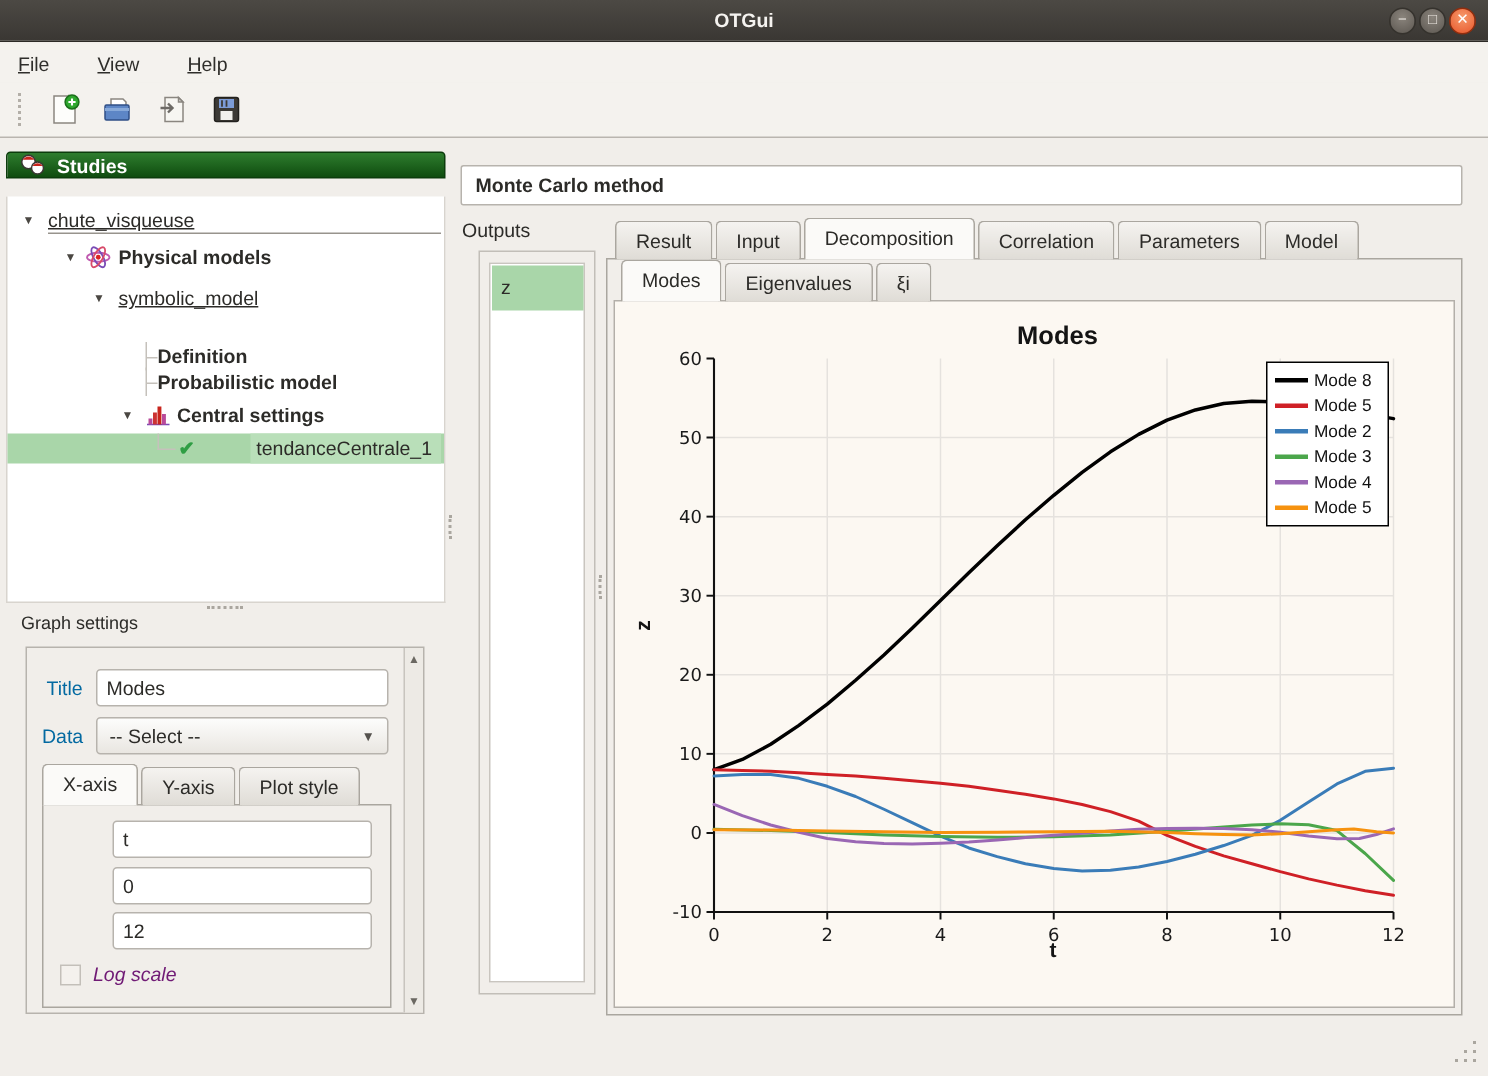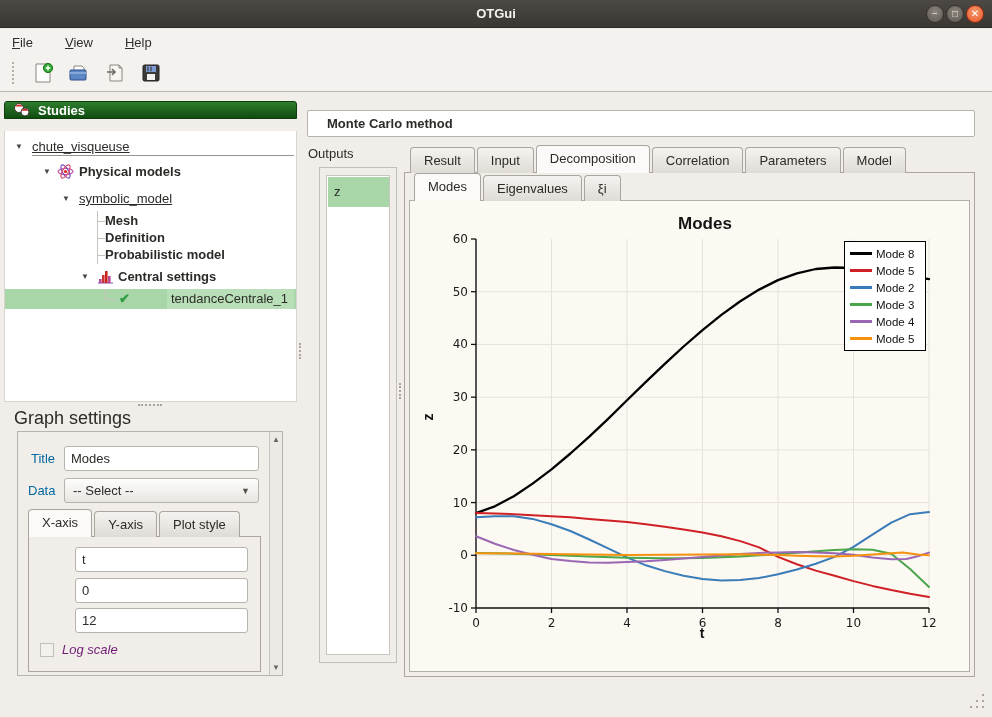--- a/index.html
+++ b/index.html
@@ -39,40 +39,40 @@
   .twig.mid{width:9px;height:100%;border-left:1px solid #c5c1bb;}
   .twig.mid::after{content:"";position:absolute;left:0;top:50%;width:7px;border-top:1px solid #c5c1bb;}
   .twig.elbow{width:12px;height:11px;border-left:1px solid #c5c1bb;border-bottom:1px solid #c5c1bb;}
   .ticon{position:absolute;top:1px;width:17px;height:17px;}
   .check{color:#2f9e44;font-size:13px;font-weight:bold;top:0;}
 
   .h-splitter{height:0;border-top:2px dotted #aaa69f;}
   .v-splitter{width:0;border-left:2px dotted #aaa69f;}
 
   
-  #gs-label{left:14px;top:408px;font-size:18px;text-align:right;}
+  #gs-label{left:14px;top:408px;font-size:12px;text-align:right;}
   #gs-box{left:17px;top:431px;width:266px;height:245px;border:1px solid #b7b3ad;background:#f1eeea;}
   #gs-scroll{left:269px;top:432px;width:13px;height:243px;background:#edeae5;border-left:1px solid #c8c4be;}
   #gs-scroll .sarrow{position:absolute;left:0;width:12px;text-align:center;font-size:8px;color:#6b6862;}
   .fld-label{position:absolute;color:#0369a1;}
   .tinput{position:absolute;background:#fff;border:1px solid #b7b3ad;border-radius:3px;padding:2px 6px;font-size:13px;font-family:"Liberation Sans",sans-serif;color:#2c2b28;}
   #gs-combo{left:64px;top:478px;width:195px;height:25px;border:1px solid #b7b3ad;border-radius:3px;
       background:linear-gradient(#fdfdfc,#e9e6e1);display:flex;align-items:center;padding:0 8px;}
   #gs-combo .carrow{position:absolute;right:8px;font-size:9px;color:#55524e;}
   .tabbar{position:absolute;display:flex;align-items:flex-end;}
   .tab{border:1px solid #aaa69f;border-bottom:none;border-radius:4px 4px 0 0;background:linear-gradient(#f5f3f0,#dfdcd6);
        padding:5px 13px 5px 13px;margin-right:2px;white-space:nowrap;position:relative;}
   .tab.active{background:#fbfaf8;padding-bottom:7px;z-index:3;}
   .pane{position:absolute;border:1px solid #aaa69f;background:#f1eeea;z-index:1;}
   #gs-check{left:40px;top:643px;width:14px;height:14px;border:1px solid #c3bfb9;background:#f4f1ed;}
   #gs-check-label{left:62px;top:642px;color:#701a75;font-style:italic;}
 
   
   #mc-box{left:307px;top:110px;width:668px;height:27px;background:#fff;border:1px solid #b7b3ad;border-radius:2px;
-      display:flex;align-items:center;padding-left:19px;font-weight:bold;}
+      display:flex;align-items:center;padding-left:9px;font-weight:bold;}
   #outputs-label{left:308px;top:146px;}
   #outputs-frame{left:319px;top:167px;width:78px;height:496px;border:1px solid #c2beb8;background:#f1eeea;}
   #outputs-list{left:326px;top:175px;width:64px;height:480px;background:#fff;border:1px solid #c9c5bf;}
   .out-item{position:absolute;left:1px;top:1px;width:61px;height:30px;background:#a9d6a9;line-height:30px;padding-left:6px;}
 
   #main-pane{left:404px;top:172px;width:571px;height:505px;}
   #modes-pane{left:409px;top:200px;width:561px;height:472px;background:#fcf8f2;border:1px solid #b3afa9;z-index:2;}
 
   #chart-title{left:130px;top:13px;width:330px;text-align:center;font-weight:bold;font-size:17px;color:#141414;}
   #chart-ylabel{left:3px;top:208px;width:30px;text-align:center;font-weight:bold;font-size:14px;transform:rotate(-90deg);color:#141414;}
@@ -156,24 +156,20 @@
           <ellipse cx="8.5" cy="8.5" rx="7.5" ry="3" fill="none" stroke="#c05ab0" stroke-width="1.2"></ellipse>
           <ellipse cx="8.5" cy="8.5" rx="7.5" ry="3" fill="none" stroke="#7a4bb5" stroke-width="1.2" transform="rotate(60 8.5 8.5)"></ellipse>
           <ellipse cx="8.5" cy="8.5" rx="7.5" ry="3" fill="none" stroke="#d84a6a" stroke-width="1.2" transform="rotate(120 8.5 8.5)"></ellipse>
           <circle cx="8.5" cy="8.5" r="1.6" fill="#d22"></circle>
         </svg></span>
       <span class="lbl bold" style="left: 74px;">Physical models</span>
     </div>
     <div class="trow" style="top: 58px;">
       <span class="arrow" style="left: 57px;">▼</span>
       <span class="lbl und" style="left: 74px;">symbolic_model</span>
-    </div>
-    <div class="trow" style="top: 80px;">
-      <span class="twig mid" style="left: 92px;"></span>
-      <span class="lbl bold" style="left: 100px;">Mesh</span>
     </div>
     <div class="trow" style="top: 97px;">
       <span class="twig mid" style="left: 92px;"></span>
       <span class="lbl bold" style="left: 100px;">Definition</span>
     </div>
     <div class="trow" style="top: 114px;">
       <span class="twig mid" style="left: 92px;"></span>
       <span class="lbl bold" style="left: 100px;">Probabilistic model</span>
     </div>
     <div class="trow" style="top: 136px;">

